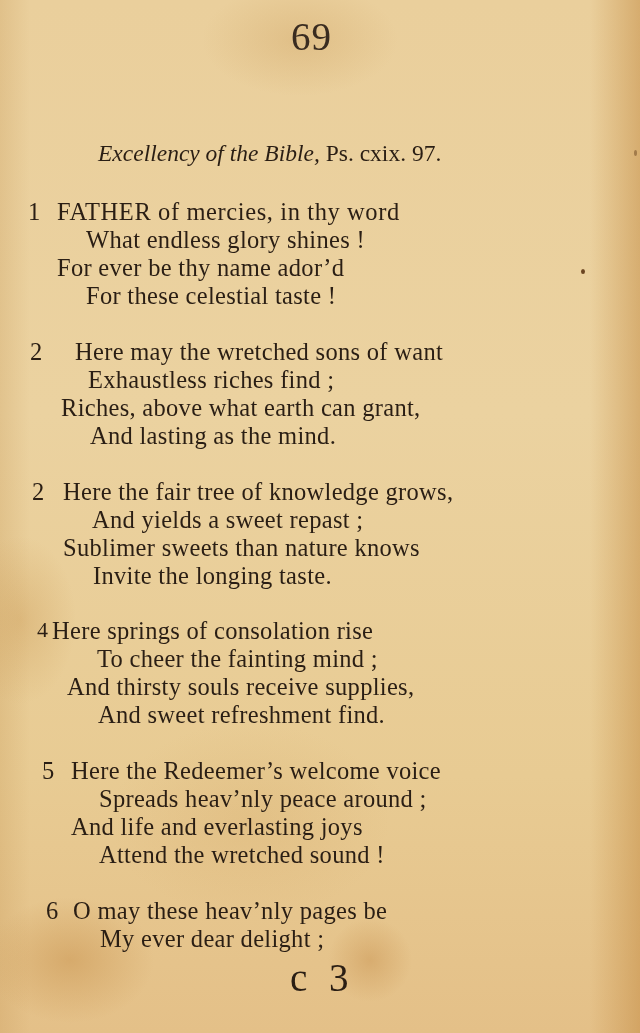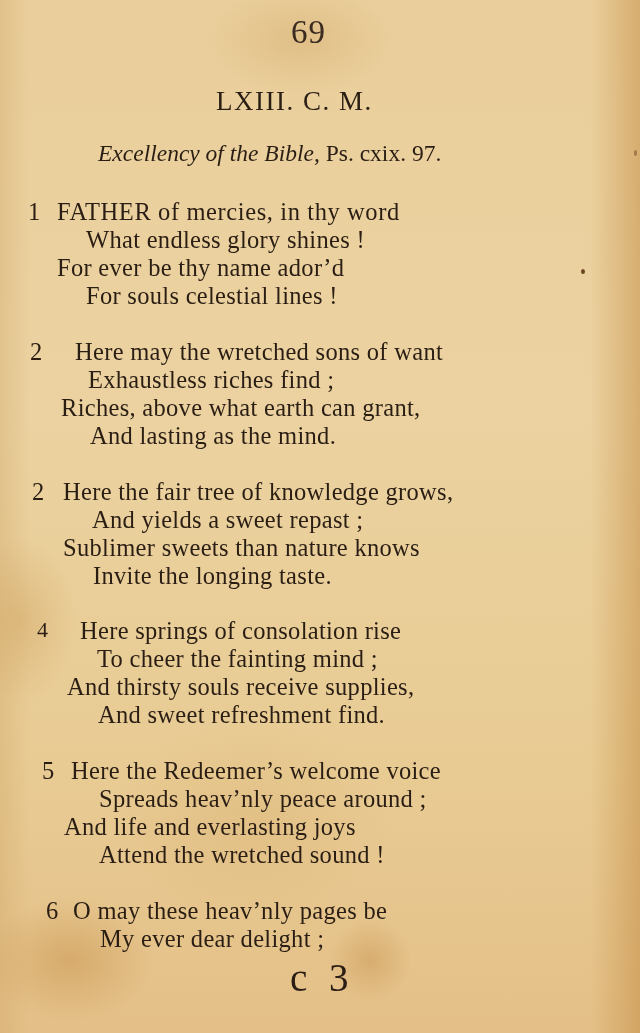--- a/index.html
+++ b/index.html
@@ -26,21 +26,21 @@
         radial-gradient(ellipse 140px 80px at 300px 40px, rgba(205,160,95,0.35), rgba(205,160,95,0) 70%),
         radial-gradient(ellipse 200px 140px at 250px 820px, rgba(210,165,100,0.25), rgba(210,165,100,0) 70%),
         linear-gradient(90deg, rgba(196,150,85,0.25) 0px, rgba(196,150,85,0) 30px, rgba(0,0,0,0) 590px, rgba(190,130,55,0.45) 640px),
         linear-gradient(180deg, #eacf9c 0%, #ebd2a0 40%, #e8cb93 75%, #e4c088 100%);
     }
     .spot { position: absolute; border-radius: 50%; background: #6b4522; }
 
     .folio {
       position: absolute;
       left: 291px; top: 14px;
-      font-size: 33px;
+      font-size: 39px;
       letter-spacing: 1px;
       color: #3a2c20;
     }
     .hymn-title {
       position: absolute;
       left: 216px; top: 86px;
       font-size: 27px;
       letter-spacing: 1.5px;
       color: #2a1e14;
     }
@@ -75,63 +75,62 @@
 </head>
 <body>
 
 <div class="page">
 
   <div class="spot" style="left:581px;top:269px;width:4px;height:5px;"></div>
   <div class="spot" style="left:634px;top:150px;width:3px;height:6px;opacity:.5"></div>
 
   <div class="folio">69</div>
 
-  <div class="hymn-title">LXIII.  C. M.</div>
 
   <div class="subtitle">
     <span class="ital">Excellency of the Bible,</span><span> Ps. cxix. 97.</span>
   </div>
 
   <div class="stanza">
     <span class="num" style="left:28px;top:198px;">1</span>
     <span class="line" style="left:57px;top:198px;letter-spacing:0.6px;">FATHER of mercies, in thy word</span>
     <span class="line" style="left:86px;top:226px;">What endless glory shines !</span>
     <span class="line" style="left:57px;top:254px;">For ever be thy name ador’d</span>
-    <span class="line" style="left:86px;top:282px;">For souls celestial lines !</span>
+    <span class="line" style="left:86px;top:282px;">For these celestial taste !</span>
   </div>
 
   <div class="stanza">
     <span class="num" style="left:30px;top:338px;">2</span>
     <span class="line" style="left:75px;top:338px;">Here may the wretched sons of want</span>
     <span class="line" style="left:88px;top:366px;">Exhaustless riches find ;</span>
     <span class="line" style="left:61px;top:394px;">Riches, above what earth can grant,</span>
     <span class="line" style="left:90px;top:422px;">And lasting as the mind.</span>
   </div>
 
   <div class="stanza">
     <span class="num" style="left:32px;top:478px;">2</span>
     <span class="line" style="left:63px;top:478px;">Here the fair tree of knowledge grows,</span>
     <span class="line" style="left:92px;top:506px;">And yields a sweet repast ;</span>
     <span class="line" style="left:63px;top:534px;">Sublimer sweets than nature knows</span>
     <span class="line" style="left:93px;top:562px;">Invite the longing taste.</span>
   </div>
 
   <div class="stanza">
     <span class="num" style="left:37px;top:617px;font-size:22px;">4</span>
-    <span class="line" style="left:80px;top:617px;">Here springs of consolation rise</span>
+    <span class="line" style="left:52px;top:617px;">Here springs of consolation rise</span>
     <span class="line" style="left:97px;top:645px;">To cheer the fainting mind ;</span>
     <span class="line" style="left:67px;top:673px;">And thirsty souls receive supplies,</span>
     <span class="line" style="left:98px;top:701px;">And sweet refreshment find.</span>
   </div>
 
   <div class="stanza">
     <span class="num" style="left:42px;top:757px;">5</span>
     <span class="line" style="left:71px;top:757px;">Here the Redeemer’s welcome voice</span>
     <span class="line" style="left:99px;top:785px;">Spreads heav’nly peace around ;</span>
-    <span class="line" style="left:64px;top:813px;">And life and everlasting joys</span>
+    <span class="line" style="left:71px;top:813px;">And life and everlasting joys</span>
     <span class="line" style="left:99px;top:841px;">Attend the wretched sound !</span>
   </div>
 
   <div class="stanza">
     <span class="num" style="left:46px;top:897px;">6</span>
     <span class="line" style="left:73px;top:897px;text-align:center;">O may these heav’nly pages be</span>
     <span class="line" style="left:100px;top:925px;text-align:right;">My ever dear delight ;</span>
   </div>
 
   <div class="signature">c 3</div>

